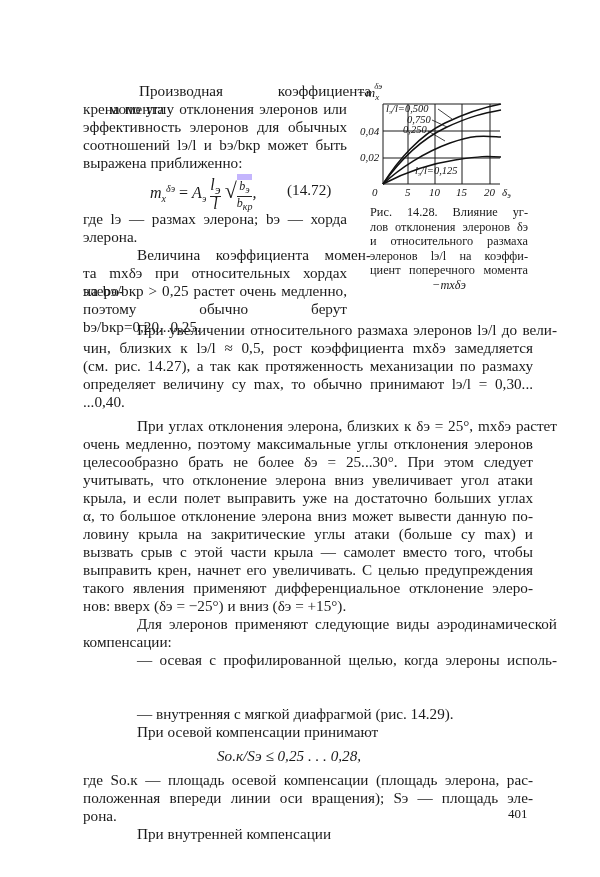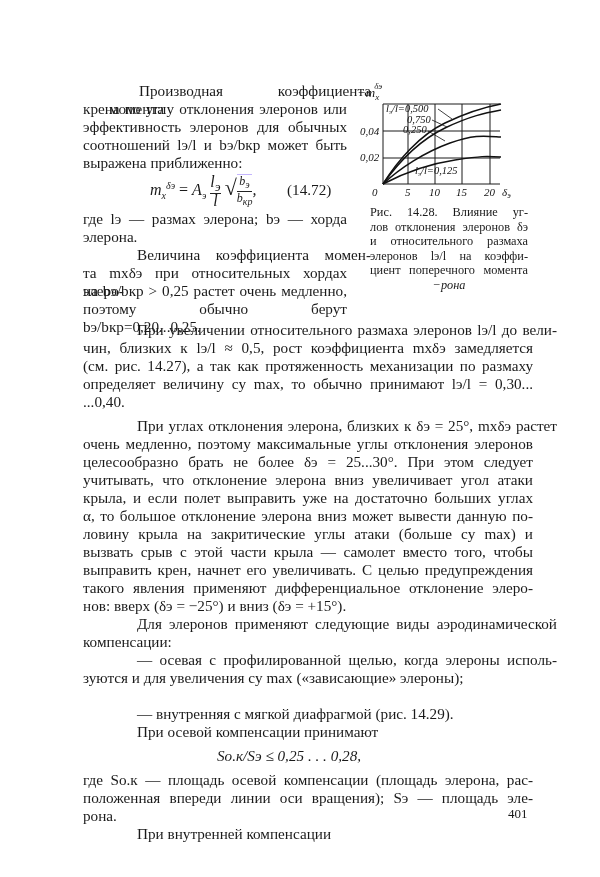--- a/index.html
+++ b/index.html
@@ -25,21 +25,21 @@
   <div class="txt just indent" style="left:85px; top:82px; width:262px;">Производная коэффициента момента</div>
   <div class="txt just" style="left:83px; top:100px; width:264px;">крена по углу отклонения элеронов или</div>
   <div class="txt just" style="left:83px; top:118px; width:264px;">эффективность элеронов для обычных</div>
   <div class="txt just" style="left:83px; top:136px; width:264px;">соотношений lэ/l и bэ/bкр может быть</div>
   <div class="txt" style="left:83px; top:154px;">выражена приближенно:</div>
 
   <div class="formula" style="left:150px; top:174px;">
     <span>m<sub style="font-size:10px">x</sub><sup style="font-size:10px">δэ</sup></span>
     <span style="font-style:normal"> = </span>A<sub style="font-size:10px">э</sub>
     <span style="display:inline-block; text-align:center; vertical-align:middle; font-size:16px; line-height:13px;">l<sub>э</sub><br><span style="border-top:1px solid #222; display:block;">l</span></span>
-    <span style="font-style:normal; font-size:22px;">√</span><span style="display:inline-block; text-align:center; vertical-align:middle; font-size:12px; line-height:13px; border-top:1px solid #c4b5fd;">b<sub>э</sub><br><span style="border-top:1px solid #222; display:block;">b<sub>кр</sub></span></span>,
+    <span style="font-style:normal; font-size:22px;">√</span><span style="display:inline-block; text-align:center; vertical-align:middle; font-size:12px; line-height:13px; border-top:6px solid #c4b5fd;">b<sub>э</sub><br><span style="border-top:1px solid #222; display:block;">b<sub>кр</sub></span></span>,
   </div>
   <div class="txt" style="left:287px; top:181px;">(14.72)</div>
 
   <div class="txt just" style="left:83px; top:210px; width:264px;">где lэ — размах элерона; bэ — хорда</div>
   <div class="txt" style="left:83px; top:228px;">элерона.</div>
   <div class="txt just indent" style="left:83px; top:246px; width:264px;">Величина коэффициента момен-</div>
   <div class="txt just" style="left:83px; top:264px; width:264px;">та mxδэ при относительных хордах элеро-</div>
   <div class="txt just" style="left:83px; top:282px; width:264px;">на bэ/bкр &gt; 0,25 растет очень медленно,</div>
   <div class="txt just" style="left:83px; top:300px; width:264px;">поэтому обычно берут bэ/bкр=0,20...0,25.</div>
 
@@ -88,21 +88,21 @@
       <text x="502" y="196">δ<tspan font-size="8" dy="2">э</tspan></text>
     </g>
   </svg>
 
   <div class="caption">
     <div>Рис. 14.28. Влияние уг-</div>
     <div>лов отклонения элеронов δэ</div>
     <div>и относительного размаха</div>
     <div>элеронов lэ/l на коэффи-</div>
     <div>циент поперечного момента</div>
-    <div class="center">−рона</div>
+    <div class="center">−mxδэ</div>
   </div>
 
   <div class="txt just indent" style="left:83px; top:321px; width:450px;">При увеличении относительного размаха элеронов lэ/l до вели-</div>
   <div class="txt just" style="left:83px; top:339px; width:450px;">чин, близких к lэ/l ≈ 0,5, рост коэффициента mxδэ замедляется</div>
   <div class="txt just" style="left:83px; top:357px; width:450px;">(см. рис. 14.27), а так как протяженность механизации по размаху</div>
   <div class="txt just" style="left:83px; top:375px; width:450px;">определяет величину cy max, то обычно принимают lэ/l = 0,30...</div>
   <div class="txt" style="left:83px; top:393px;">...0,40.</div>
 
   <div class="txt just indent" style="left:83px; top:417px; width:450px;">При углах отклонения элерона, близких к δэ = 25°, mxδэ растет</div>
   <div class="txt just" style="left:83px; top:435px; width:450px;">очень медленно, поэтому максимальные углы отклонения элеронов</div>
@@ -113,21 +113,20 @@
   <div class="txt just" style="left:83px; top:525px; width:450px;">ловину крыла на закритические углы атаки (больше cy max) и</div>
   <div class="txt just" style="left:83px; top:543px; width:450px;">вызвать срыв с этой части крыла — самолет вместо того, чтобы</div>
   <div class="txt just" style="left:83px; top:561px; width:450px;">выправить крен, начнет его увеличивать. С целью предупреждения</div>
   <div class="txt just" style="left:83px; top:579px; width:450px;">такого явления применяют дифференциальное отклонение элеро-</div>
   <div class="txt" style="left:83px; top:597px;">нов: вверх (δэ = −25°) и вниз (δэ = +15°).</div>
 
   <div class="txt just indent" style="left:83px; top:615px; width:450px;">Для элеронов применяют следующие виды аэродинамической</div>
   <div class="txt" style="left:83px; top:633px;">компенсации:</div>
 
   <div class="txt just indent" style="left:83px; top:651px; width:450px;">— осевая с профилированной щелью, когда элероны исполь-</div>
-  <div class="txt" style="left:83px; top:669px;">зуются и для увеличения cy max («зависающие» элероны);</div>
   <div class="txt indent" style="left:83px; top:705px;">— внутренняя с мягкой диафрагмой (рис. 14.29).</div>
   <div class="txt indent" style="left:83px; top:723px;">При осевой компенсации принимают</div>
 
   <div class="txt it" style="left:217px; top:747px;">Sо.к/Sэ ≤ 0,25 . . . 0,28,</div>
 
   <div class="txt just" style="left:83px; top:771px; width:450px;">где Sо.к — площадь осевой компенсации (площадь элерона, рас-</div>
   <div class="txt just" style="left:83px; top:789px; width:450px;">положенная впереди линии оси вращения); Sэ — площадь эле-</div>
   <div class="txt" style="left:83px; top:807px;">рона.</div>
 
   <div class="txt indent" style="left:83px; top:825px;">При внутренней компенсации</div>

